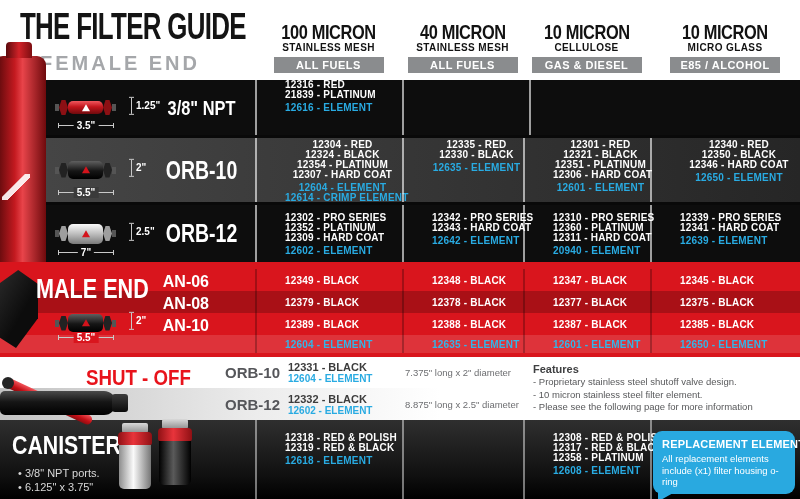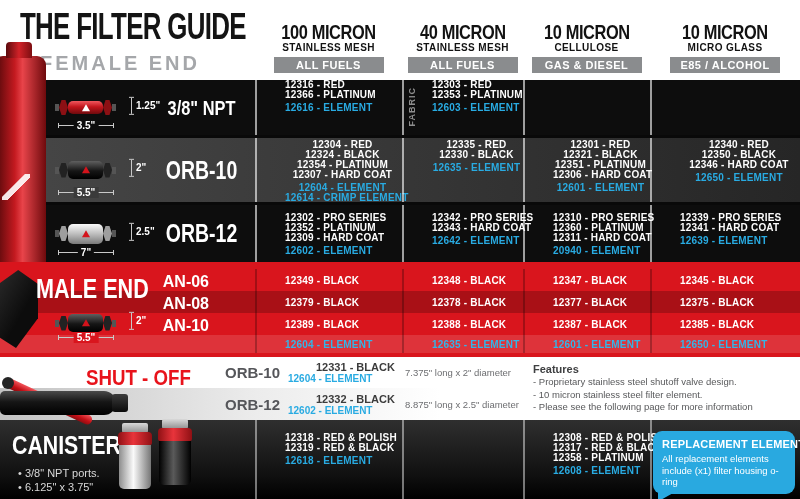--- a/index.html
+++ b/index.html
@@ -90,21 +90,21 @@
   .male .imgwrap { position:absolute; left:0; top:40px; height:42px; z-index:3; }
   .male .filt { height:18px; }
   .male .dimw { bottom:4px; }
 
   
   .shutoff { height:63px; background:#fff; position:relative; }
   .srow { display:flex; height:31px; align-items:center; }
   .srow2 { height:32px; background:linear-gradient(90deg,#c2c2c2,#ececec 32%,#fff 55%); }
   .slabel { width:280px; text-align:right; color:#55565a; font-weight:bold; font-size:15px; }
   .spart { width:125px; padding-left:8px; }
-  .spart .pn { color:#3c3c3c; font-weight:bold; font-size:11px; line-height:12px; white-space:nowrap;margin-left:28px; }
+  .spart .pn { color:#3c3c3c; font-weight:bold; font-size:11px; line-height:12px; white-space:nowrap; }
   .spart .pe { color:#29abe2; font-weight:bold; font-size:10px; line-height:11px; white-space:nowrap; }
   .ssize { width:128px; color:#6d6e71; font-size:9.5px; white-space:nowrap; }
   .shutoff-title { position:absolute; left:86px; top:8px; color:#e8131b; font-size:22px; font-weight:bold;
                    transform:scaleX(.85); transform-origin:left; white-space:nowrap; z-index:3; }
   .features { position:absolute; left:533px; top:6px; z-index:2; }
   .feat-title { font-size:11px; font-weight:bold; color:#3f4042; line-height:13px; }
   .feat-list div { font-size:9.5px; color:#58595b; line-height:12.5px; white-space:nowrap; }
 
   
   .canister { height:79px; background:linear-gradient(180deg,#2f2f2f,#101010 70%,#000); position:relative; display:flex; }
@@ -205,34 +205,24 @@
             </div>
           <div class="dimh">
               <span>1.25"</span>
             </div>
         </div>
         <div class="rowlabel">3/8" NPT</div>
       </div>
       <div class="cell c1">
         <div class="parts">
             <div>12316 - RED</div>
-            <div>12366 - PLATINUM</div>
+            <div>21839 - PLATINUM</div>
           </div>
         <div class="elements">
             <div>12616 - ELEMENT</div>
-          </div>
-      </div>
-      <div class="cell c2">
-        <span class="fabric">FABRIC</span>
-        <div class="parts">
-            <div>12303 - RED</div>
-            <div>12353 - PLATINUM</div>
-          </div>
-        <div class="elements">
-            <div>12603 - ELEMENT</div>
           </div>
       </div>
       <div class="cell c3"></div>
       <div class="cell c4"></div>
     </div>
 
     <div class="frow r2">
       <div class="lc">
         <div class="imgwrap">
           <div class="filt black">

